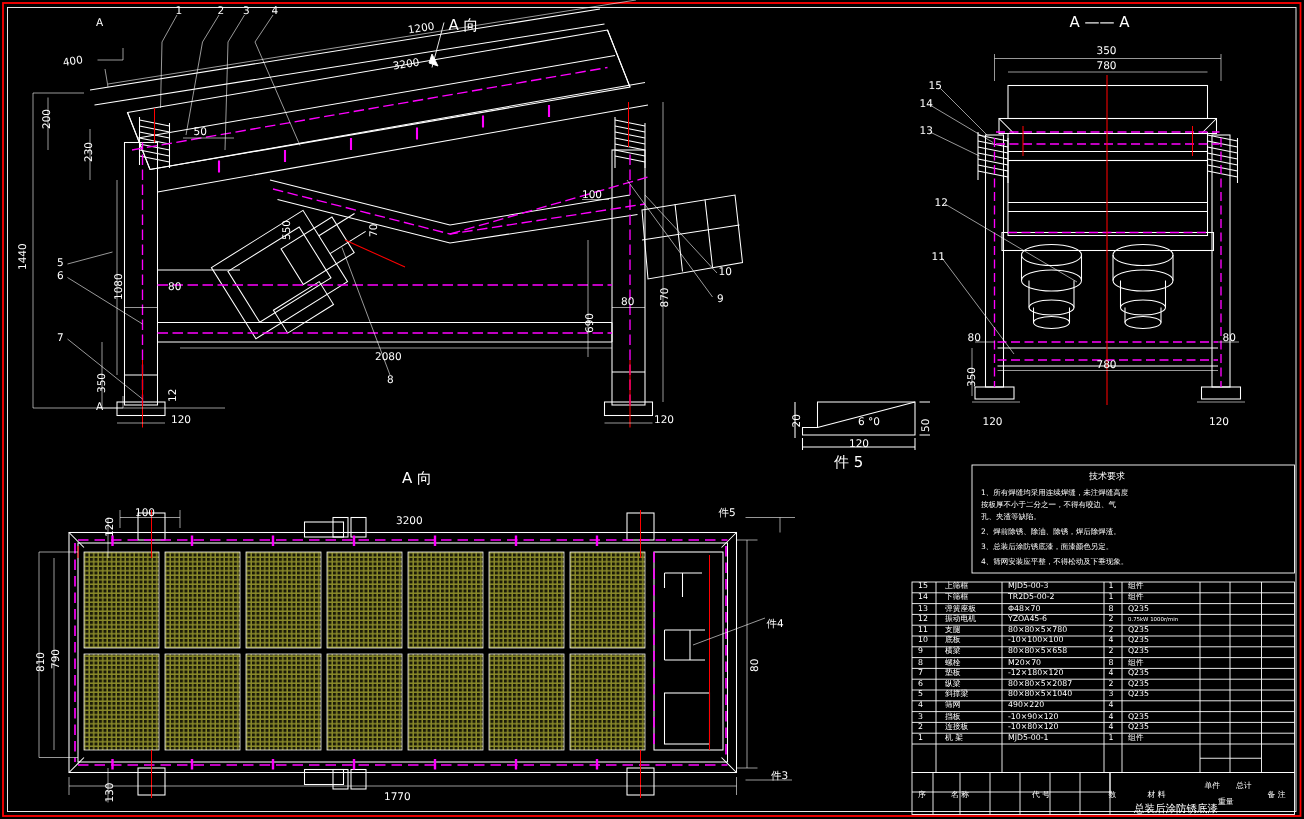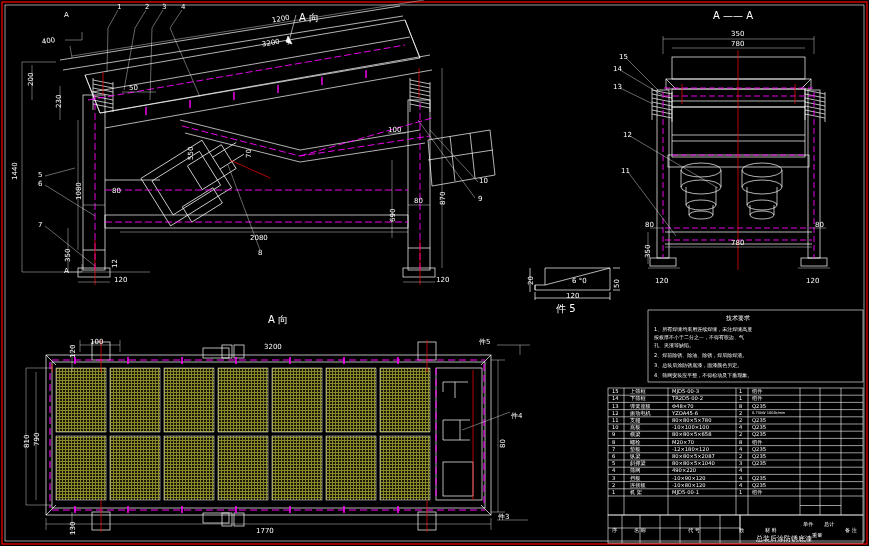--- a/index.html
+++ b/index.html
@@ -484,21 +484,21 @@
 <div class="lbl" style="left:264px;top:344px;">3200</div>
 <div class="lbl" style="left:256px;top:528px;">1770</div>
 <div class="lbl vert" style="left:24px;top:448px;">810</div>
 <div class="lbl vert" style="left:34px;top:446px;">790</div>
 <div class="lbl vert" style="left:70px;top:358px;">120</div>
 <div class="lbl" style="left:90px;top:339px;">100</div>
 <div class="lbl vert" style="left:70px;top:535px;">130</div>
 <div class="lbl vert" style="left:500px;top:448px;">80</div>
 <div class="lbl" style="left:479px;top:339px;">件5</div>
 <div class="lbl" style="left:511px;top:402px;margin-top:11px;">件4</div>
-<div class="lbl" style="left:498px;top:514px;">件3</div>
+<div class="lbl" style="left:514px;top:514px;">件3</div>
 
 <div class="lbl" style="left:726px;top:314px;font-size:6px;">技术要求</div>
 <div class="note" style="left:654px;top:326px;">1、所有焊缝均采用连续焊缝，未注焊缝高度</div>
 <div class="note" style="left:654px;top:334px;">    按板厚不小于二分之一，不得有咬边、气</div>
 <div class="note" style="left:654px;top:342px;">    孔、夹渣等缺陷。</div>
 <div class="note" style="left:654px;top:352px;">2、焊前除锈、除油、除锈，焊后除焊渣。</div>
 <div class="note" style="left:654px;top:362px;">3、总装后涂防锈底漆，面漆颜色另定。</div>
 <div class="note" style="left:654px;top:372px;">4、筛网安装应平整，不得松动及下垂现象。</div>
 
 <div id="tabletext">

